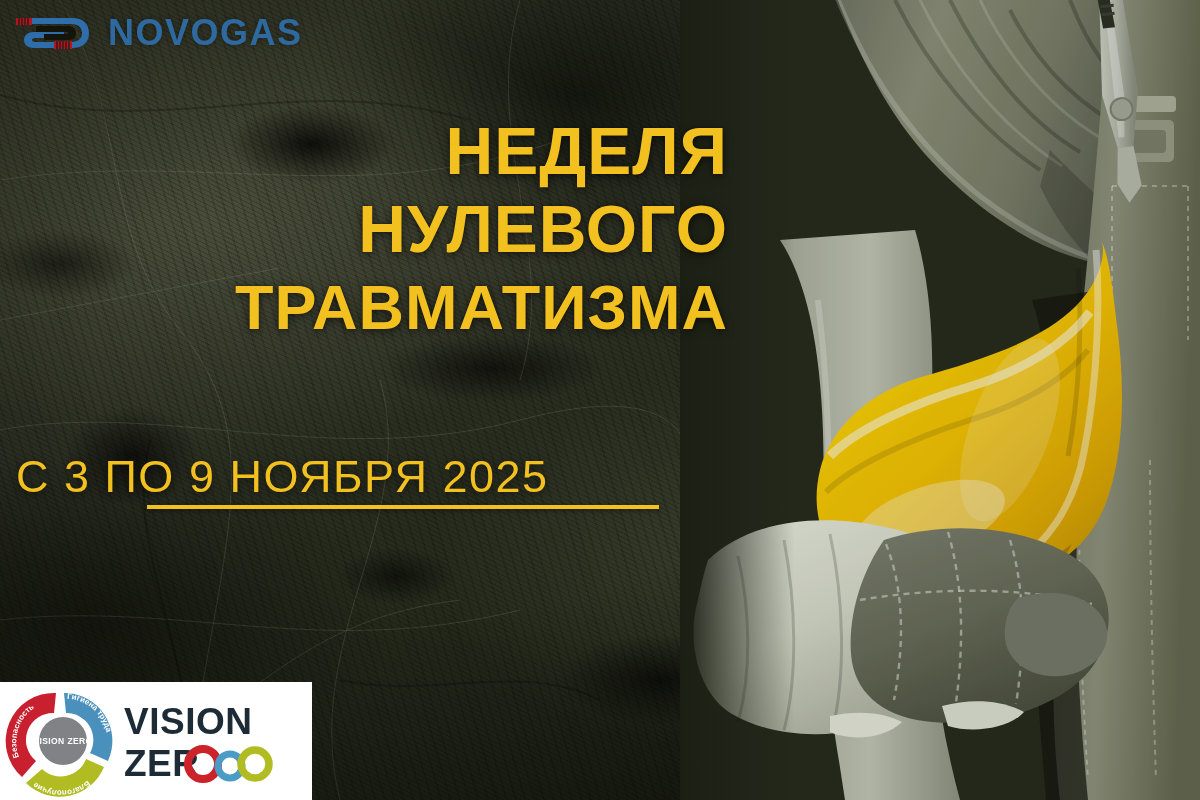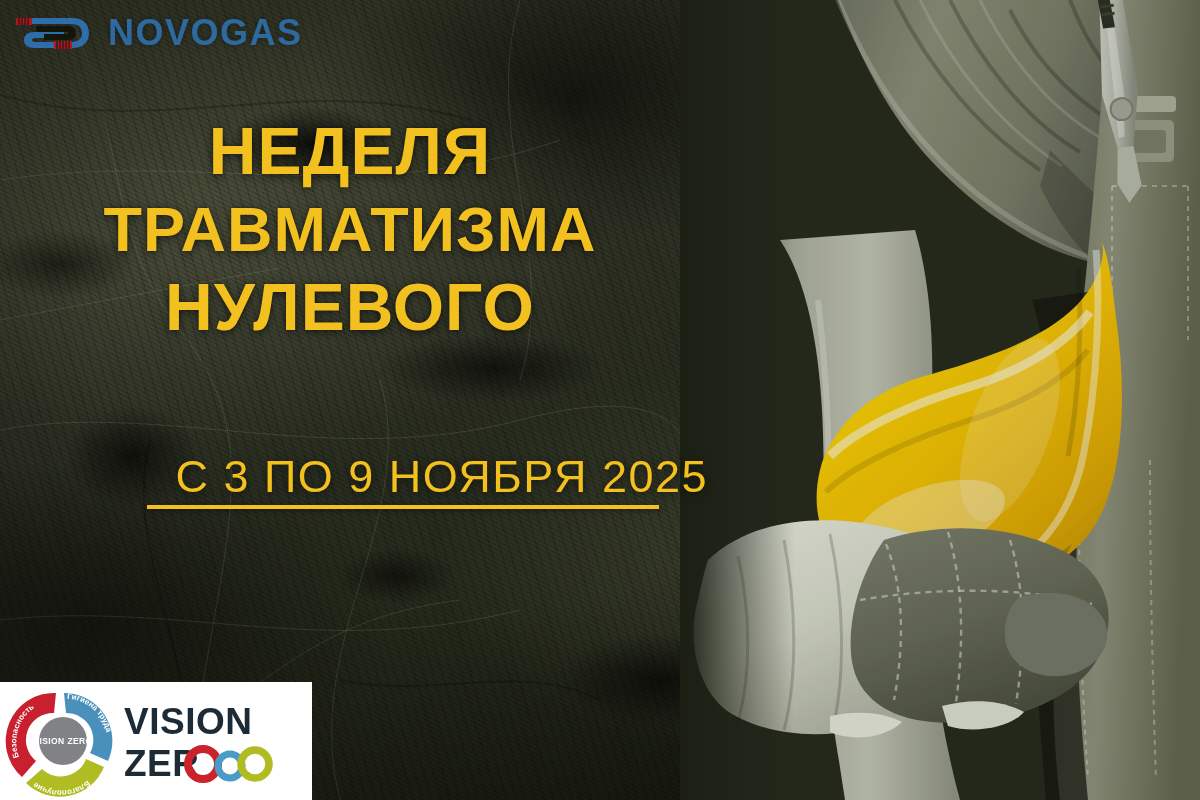--- a/index.html
+++ b/index.html
@@ -63,37 +63,38 @@
     color:#2f73b5;
     font-family:"Liberation Sans",sans-serif;
     line-height:1;
     text-shadow:0 0 6px rgba(0,0,0,.45);
     opacity:.92;
   }
 
   
   .headline{
     position:absolute;left:0;top:112px;width:700px;
-    text-align:center;
+    text-align:right;
+    padding-left:28px;
   }
   .headline .ln{
     color:#f2c01f;
     font-family:"Liberation Sans",sans-serif;
     font-weight:700;
     font-size:66px;
     line-height:78px;
     letter-spacing:1px;
     text-shadow:0 2px 10px rgba(0,0,0,.6), 0 0 2px rgba(0,0,0,.4);
     white-space:nowrap;
   }
   .headline .ln.l3{font-size:63px;}
 
   
   .dates{
-    position:absolute;left:8px;top:452px;width:700px;text-align:right;
+    position:absolute;left:16px;top:452px;width:700px;text-align:left;
   }
   .dates-text{
     display:inline-block;
     color:#f2c01f;
     font-family:"Liberation Sans",sans-serif;
     font-weight:400;
     font-size:45px;
     line-height:50px;
     letter-spacing:1.5px;
     white-space:nowrap;
@@ -322,22 +323,22 @@
           <path d="M55 29 V37"></path>
       </g>
       <path d="M22 14 H54 C60 14 62 17 62 21 C62 25 60 28 54 28 H30 V22 H52
                C53 22 54 21.6 54 21 C54 20.4 53 20 52 20 H22 Z" fill="#121409"></path>
     </svg>
     <div class="novogas-word">NOVOGAS</div>
   </div>
 
   <div class="headline">
     <div class="ln l1">НЕДЕЛЯ</div>
+    <div class="ln l2">НУЛЕВОГО</div>
     <div class="ln l3">ТРАВМАТИЗМА</div>
-    <div class="ln l2">НУЛЕВОГО</div>
   </div>
 
   <div class="dates">
     <span class="dates-text">С 3 ПО 9 НОЯБРЯ 2025</span>
   </div>
   <div class="dates-rule"></div>
 
   <div class="vz">
 
     <svg class="vz-wheel" viewBox="0 0 118 112">

